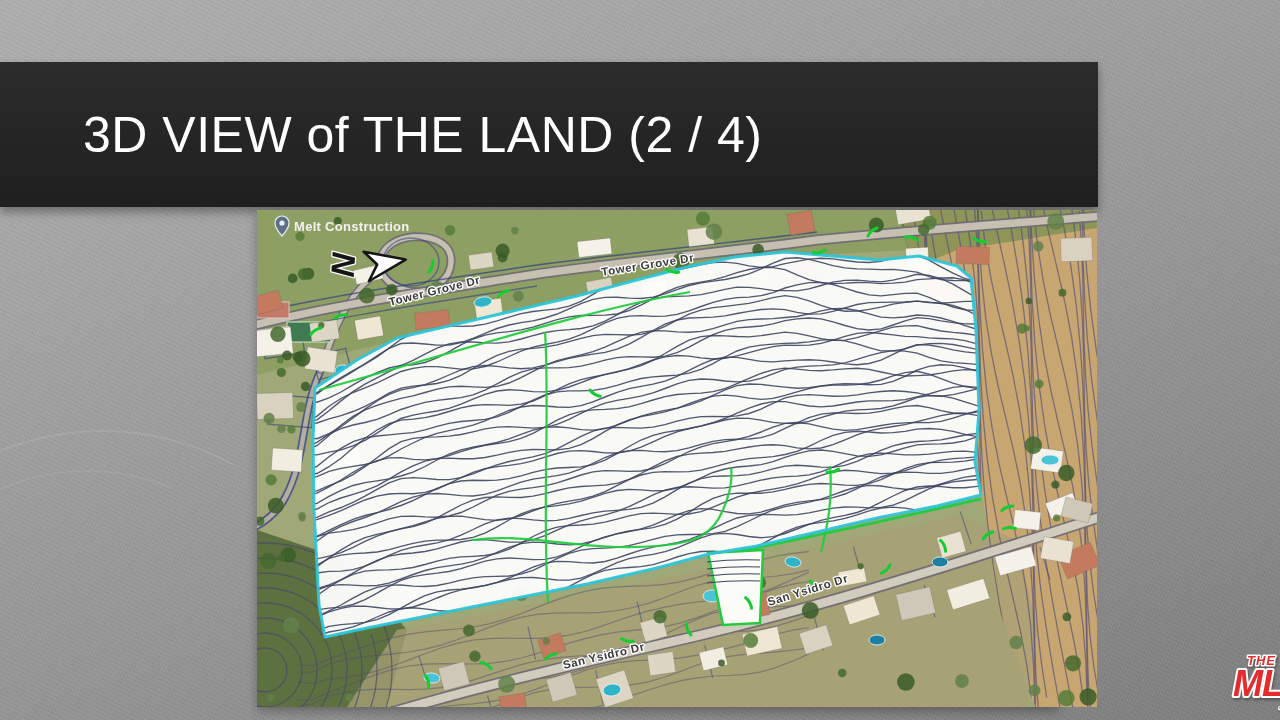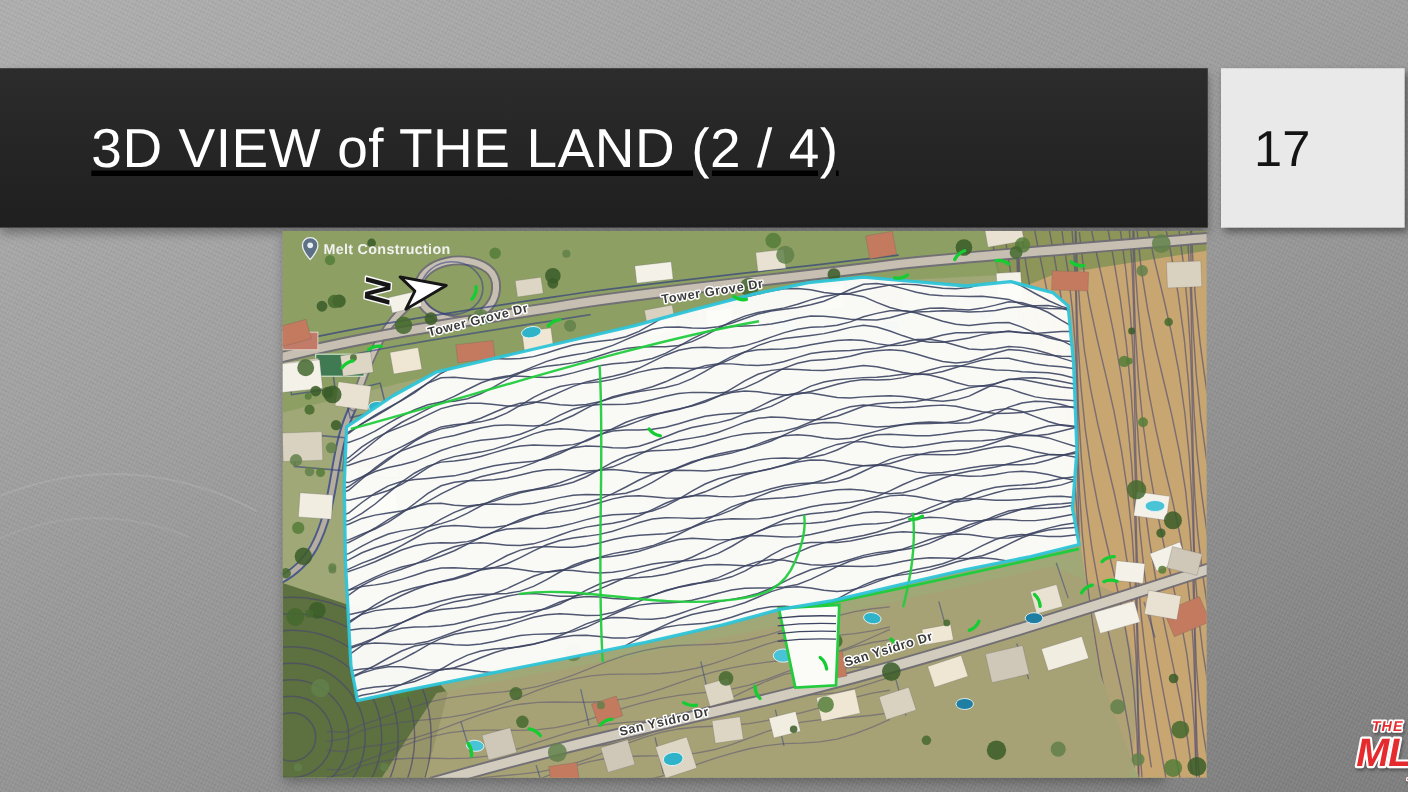--- a/index.html
+++ b/index.html
@@ -14,21 +14,21 @@
     background:
       repeating-linear-gradient(115deg,rgba(255,255,255,.055) 0 1px,rgba(255,255,255,0) 1px 3px),
       repeating-linear-gradient(25deg,rgba(0,0,0,.045) 0 1px,rgba(0,0,0,0) 1px 4px);}
   .sw{position:absolute;border-radius:50%;border:2px solid transparent;pointer-events:none;}
   .sw1{left:-170px;top:430px;width:540px;height:540px;border-top-color:rgba(255,255,255,.10);transform:rotate(-16deg);}
   .sw2{left:-130px;top:470px;width:430px;height:430px;border-top-color:rgba(255,255,255,.07);transform:rotate(-22deg);}
 
   .title-bar{position:absolute;left:0;top:62px;width:1098px;height:145px;box-sizing:border-box;
     background:linear-gradient(180deg,#2c2c2c,#1f1f1f);
     box-shadow:0 5px 9px rgba(0,0,0,.35);
-    display:flex;align-items:center;padding-left:83px;text-decoration:underline;}
+    display:flex;align-items:center;padding-left:83px;}
   .title-text{color:#ffffff;font-size:50px;font-weight:400;letter-spacing:.5px;white-space:nowrap;}
 
   .page-box{position:absolute;left:1110px;top:62px;width:167px;height:145px;box-sizing:border-box;
     background:#e9e9e9;box-shadow:3px 4px 7px rgba(0,0,0,.45);
     display:flex;align-items:center;padding-left:30px;
     color:#141414;font-size:46px;}
 
   .map-frame{position:absolute;left:257px;top:210px;width:801px;height:497px;
     box-shadow:0 4px 10px rgba(0,0,0,.3);background:#9fa876;}
   .map-frame svg{display:block;}
@@ -53,23 +53,20 @@
 <body>
 
 <div class="slide">
   <div class="sw sw1"></div>
   <div class="sw sw2"></div>
 
   <div class="title-bar">
     <span class="title-text">3D VIEW of THE LAND (2 / 4)</span>
   </div>
 
-  <div class="page-box">
-    <span>17</span>
-  </div>
 
   <div class="map-frame">
     <svg id="mapsvg" width="840" height="497" viewBox="0 0 840 497">
       <defs>
         <clipPath id="mapClip">
             <rect x="0" y="0" width="840" height="497"></rect>
           </clipPath>
         <clipPath id="parcelClip">
             <polygon id="parcelClipPoly" points="58,178 100,150 140,128 200,114 260,100 320,86 372,72 430,57 478,47 528,42 575,46 622,50 662,46 700,56 714,68 719,120 722,200 718,252 724,285 680,296 620,308 560,322 500,336 452,344 400,358 330,374 250,390 170,406 110,418 68,427 62,395 57,300 56,230"></polygon>
           </clipPath>

